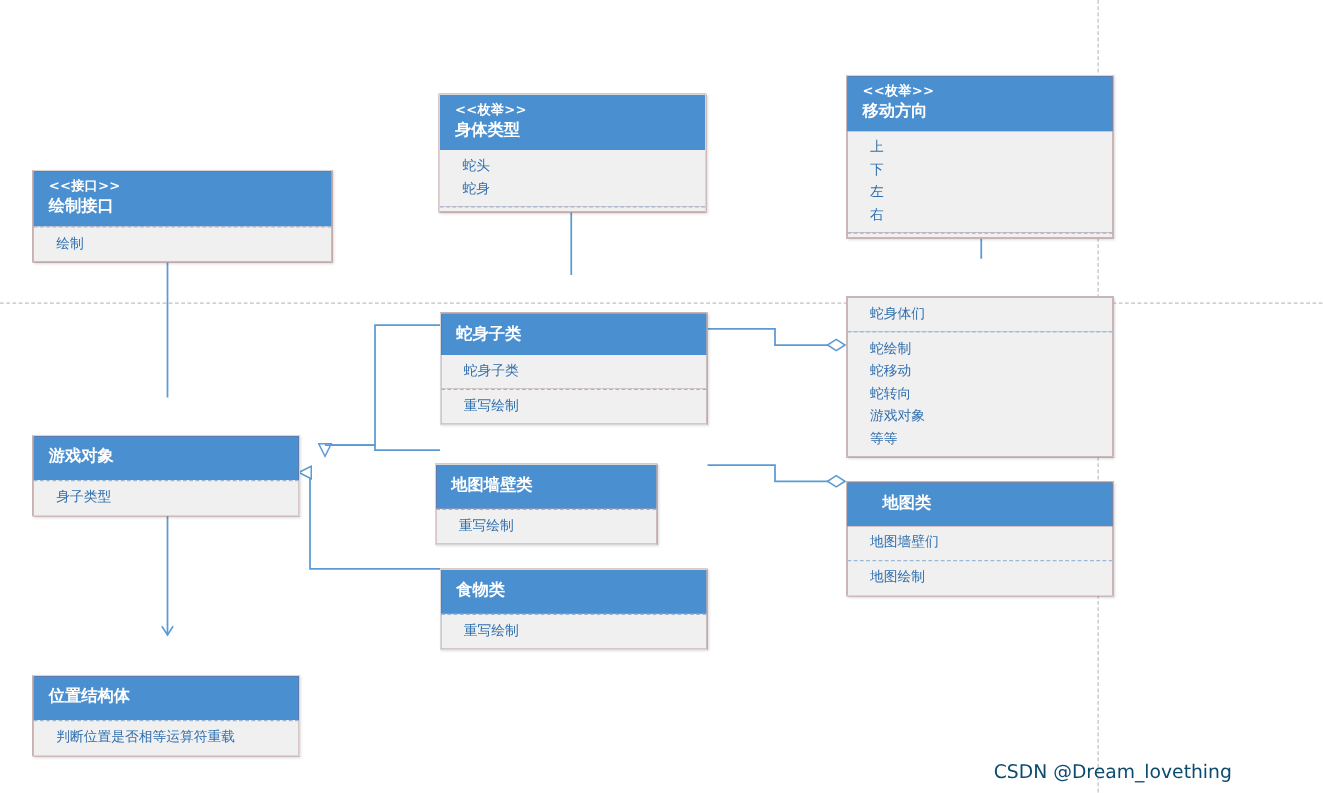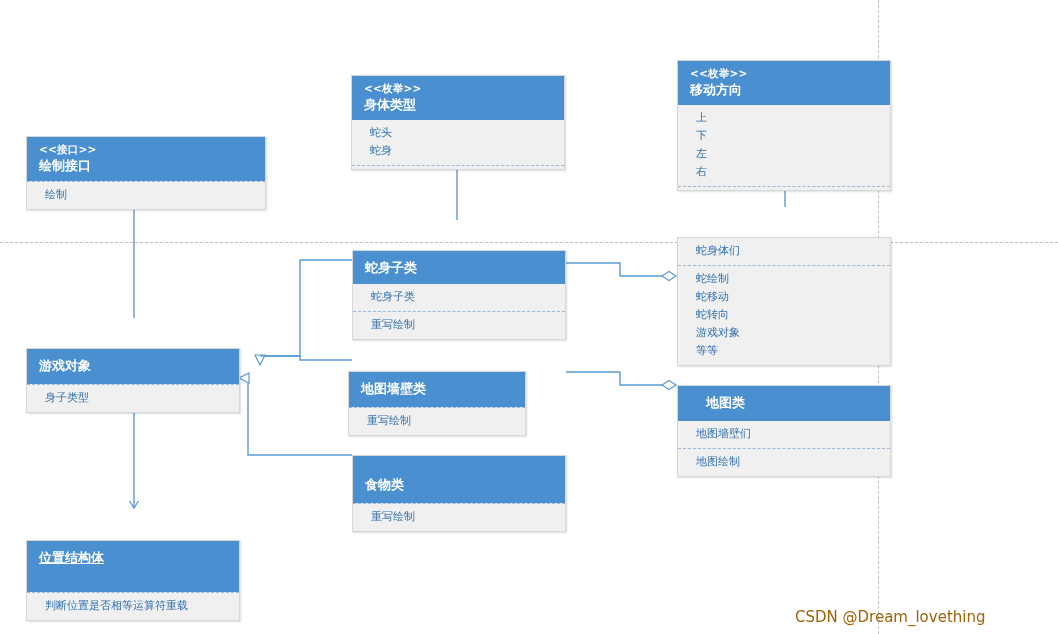--- a/index.html
+++ b/index.html
@@ -59,21 +59,21 @@
   }
   .pagebreak-h{
     position:absolute;left:0;height:0;width:1058px;
     border-top:1px dashed #c0c0c0;
   }
 
   
   .watermark{
     position:absolute;
     font-size:15px;
-    color:#a16207;
+    color:#0c4a6e;
     font-family:"DejaVu Sans","Liberation Sans",sans-serif;
     white-space:nowrap;
   }
 </style>
 </head>
 <body>
 
 <div id="canvas">
 
   <div class="pagebreak-v" style="left:878px;"></div>
@@ -189,39 +189,39 @@
   <div class="umlbox" style="left:348px;top:341px;width:178px;">
     <div class="uml-header" style="padding-top:9px;padding-bottom:10px;">
       <span class="uml-title">地图墙壁类</span>
     </div>
     <div class="uml-section divided">
       <div class="uml-item">重写绘制</div>
     </div>
   </div>
 
   <div class="umlbox" style="left:352px;top:425px;width:214px;">
-    <div class="uml-header" style="padding-top:21px;padding-bottom:10px;">
+    <div class="uml-header" style="padding-top:9px;padding-bottom:10px;">
       <span class="uml-title">食物类</span>
     </div>
     <div class="uml-section divided">
       <div class="uml-item">重写绘制</div>
     </div>
   </div>
 
   <div class="umlbox" style="left:26px;top:318px;width:214px;">
     <div class="uml-header" style="padding-top:9px;padding-bottom:10px;">
       <span class="uml-title">游戏对象</span>
     </div>
     <div class="uml-section divided">
       <div class="uml-item">身子类型</div>
     </div>
   </div>
 
   <div class="umlbox" style="left:26px;top:510px;width:214px;">
-    <div class="uml-header" style="padding-top:9px;padding-bottom:26px;text-decoration:underline;">
+    <div class="uml-header" style="padding-top:9px;padding-bottom:10px;">
       <span class="uml-title">位置结构体</span>
     </div>
     <div class="uml-section divided">
       <div class="uml-item">判断位置是否相等运算符重载</div>
     </div>
   </div>
 
   <div class="watermark" style="left:795px;top:608px;">CSDN @Dream_lovething</div>
 
 </div>

